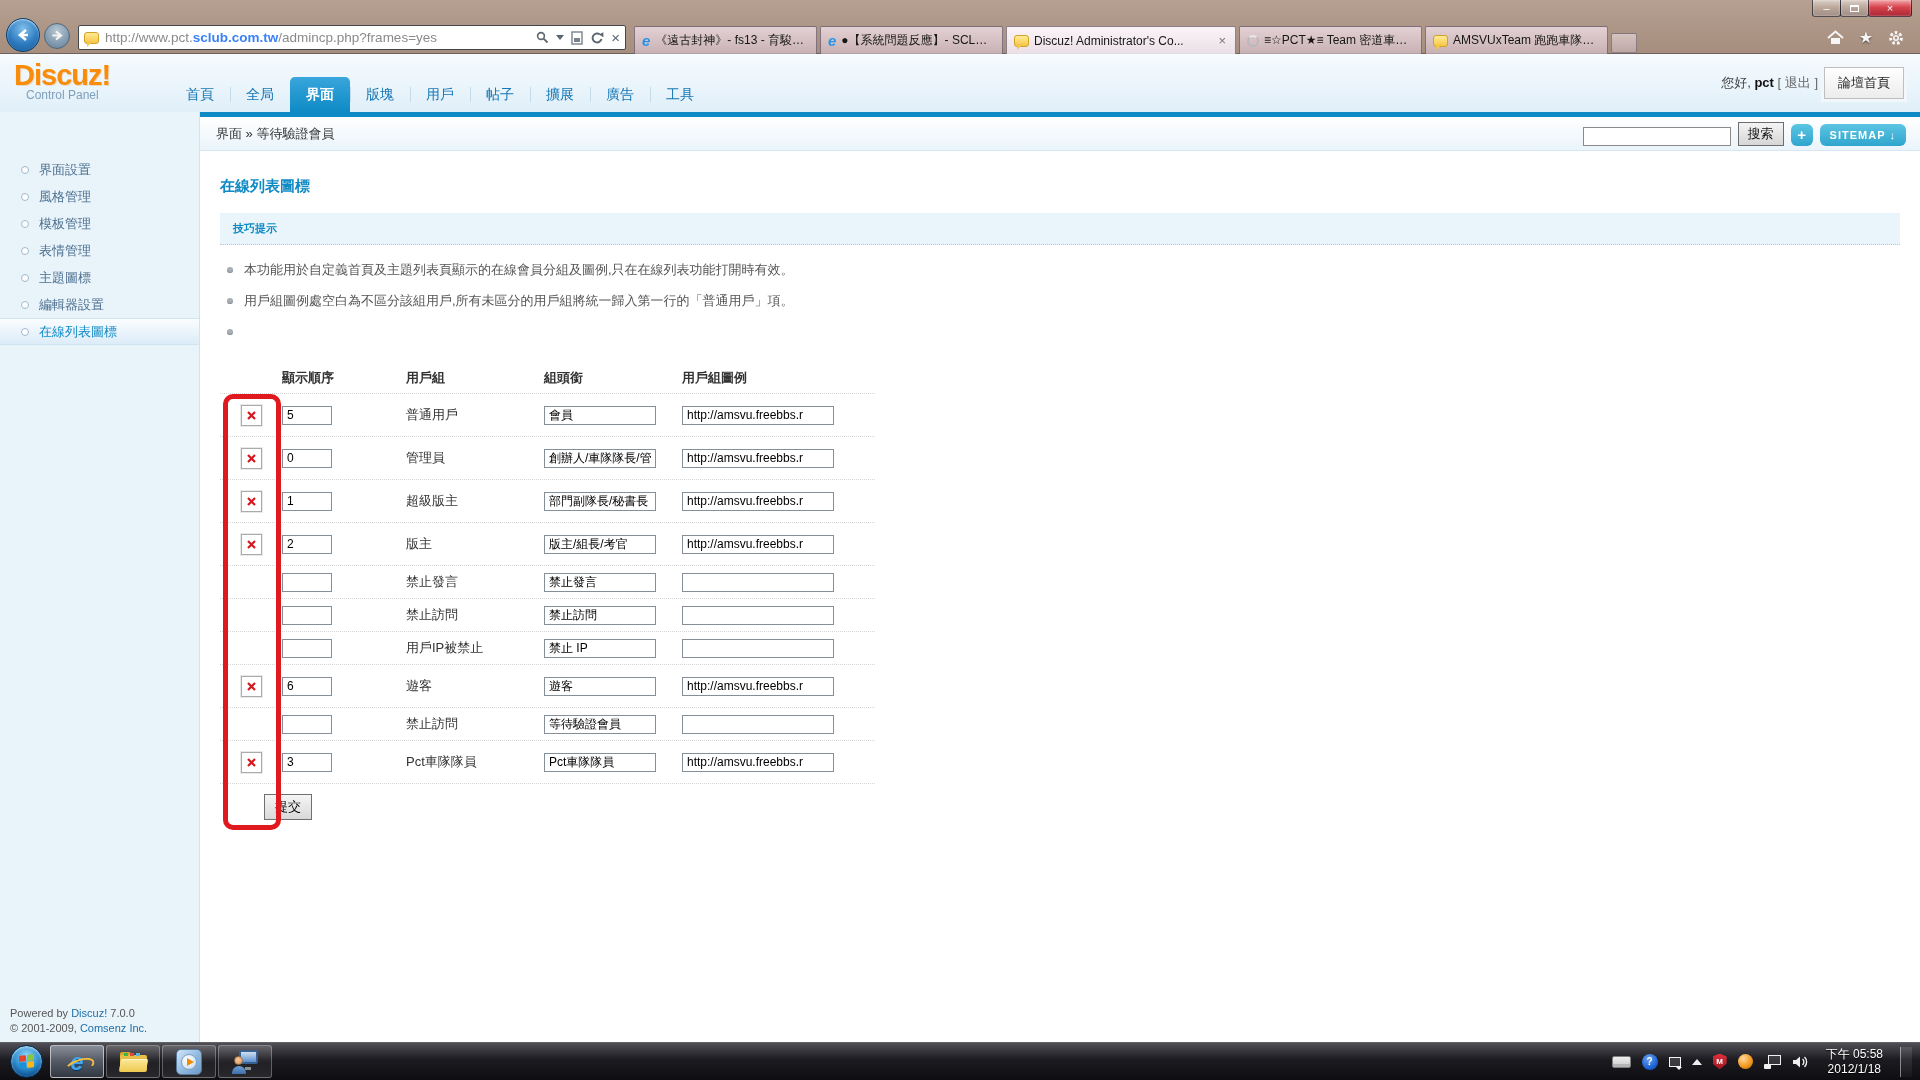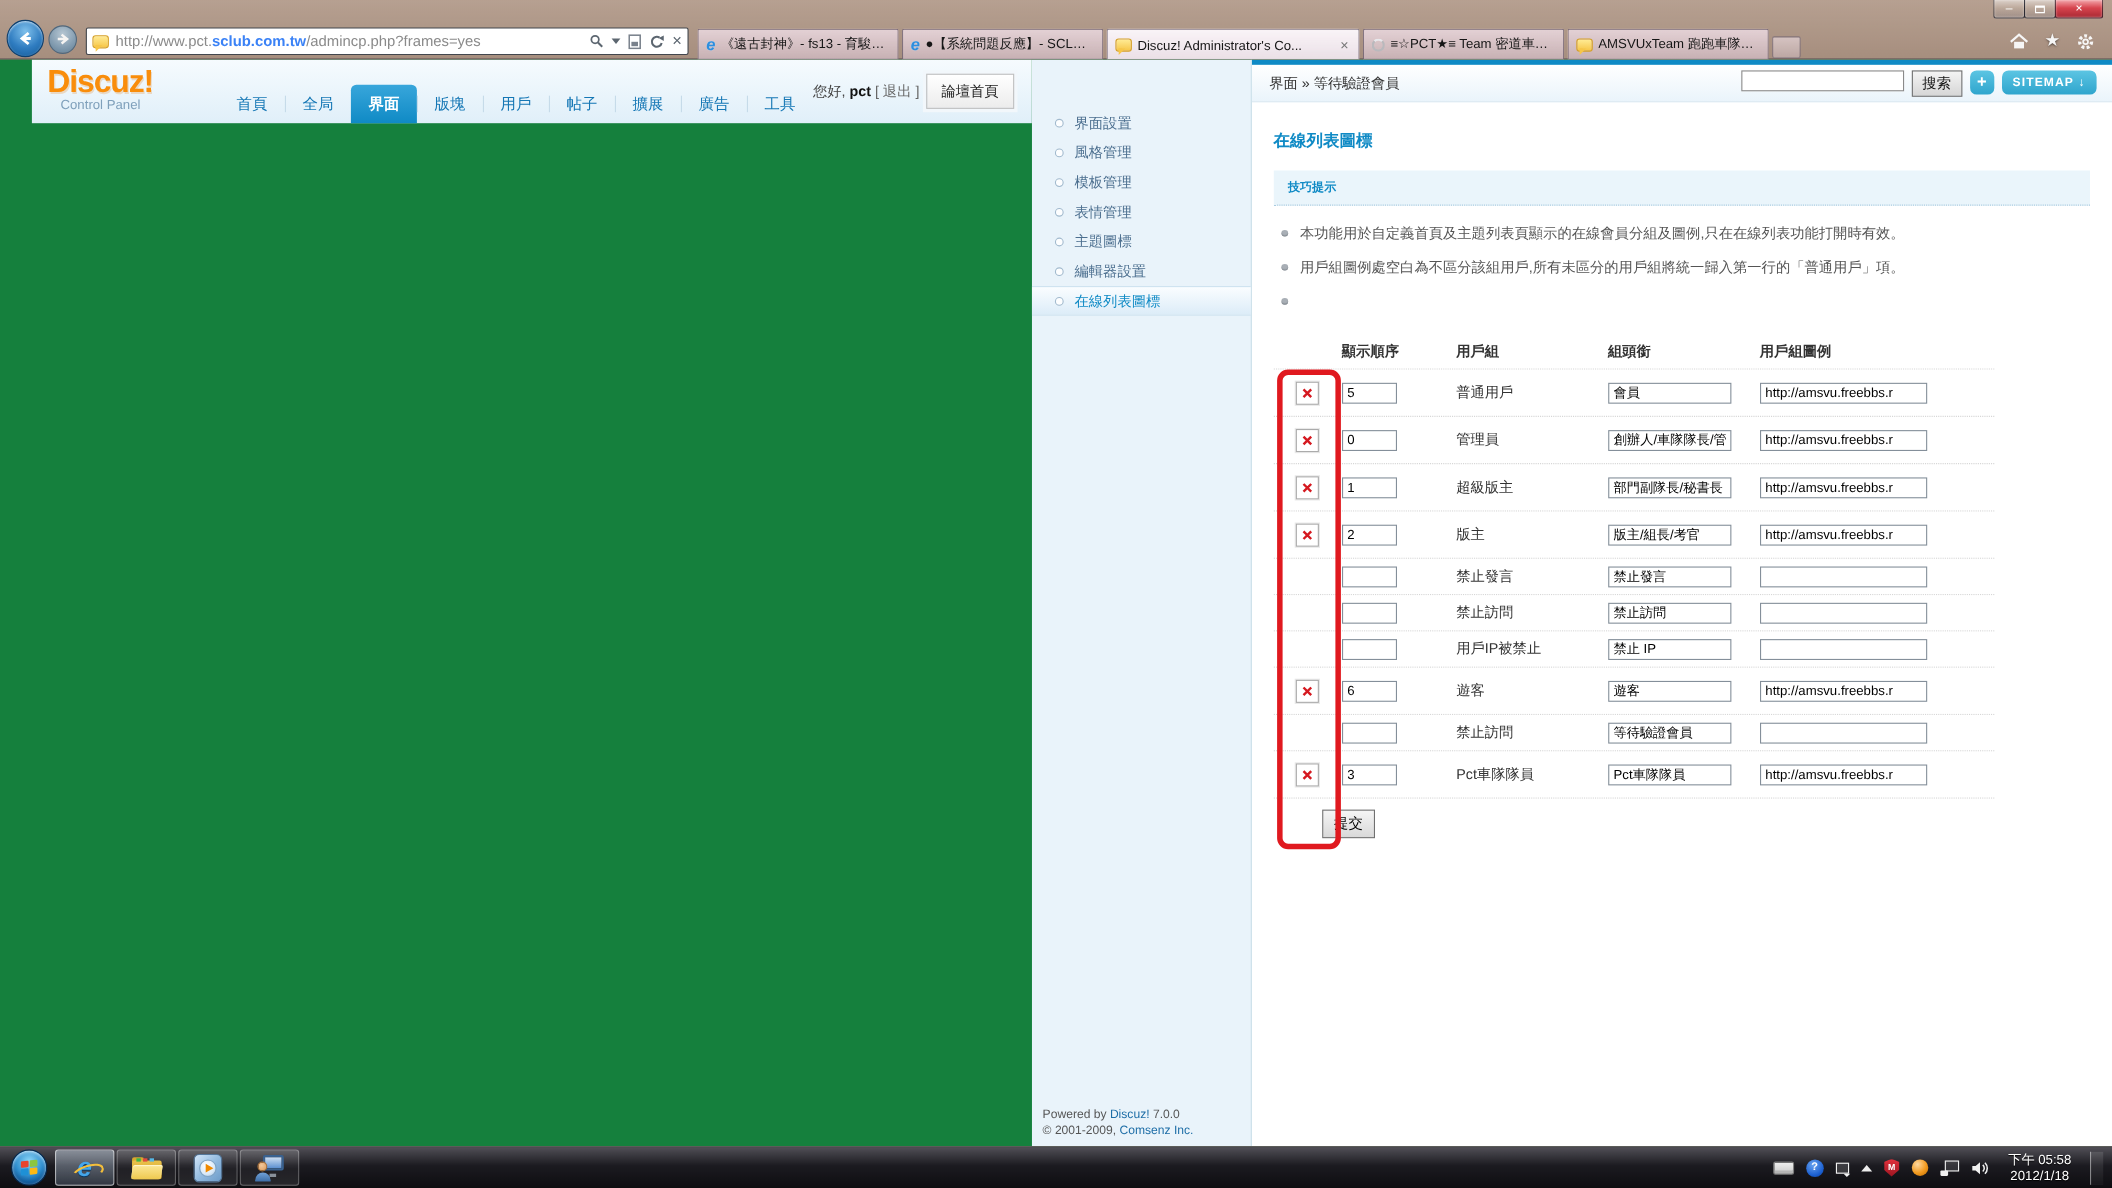--- a/index.html
+++ b/index.html
@@ -52,21 +52,21 @@
     border:1px solid rgba(78,66,82,.62); border-bottom:none; border-radius:2px 2px 0 0;
     background:linear-gradient(rgba(242,225,234,.78), rgba(219,197,211,.62)); font-size:12px; color:#161616; }
   .tab.active { width:230px; background:linear-gradient(rgba(252,247,251,.97), rgba(240,230,239,.92)); }
   .tab-title { flex:1; white-space:nowrap; overflow:hidden; text-overflow:ellipsis; }
   .tab-close { font-size:13px; color:#777; padding:0 2px; }
   .newtab { width:26px; height:20px; margin-bottom:1px; border:1px solid rgba(78,66,82,.5); border-radius:2px; background:linear-gradient(rgba(240,226,233,.6), rgba(216,198,209,.45)); }
   .cmdicons { margin-left:auto; display:flex; align-items:center; gap:15px; padding:0 10px; }
   .white-glyph { color:#f6f6f6; text-shadow:0 1px 2px rgba(0,0,0,.55); font-size:16px; line-height:1; }
 
   
-  .page { flex:1; background:#15803d; display:flex; flex-direction:row; overflow:hidden;padding-left:29px; }
+  .page { flex:1; background:#e5e5e5; display:flex; flex-direction:column; overflow:hidden; }
   .dz-header { height:58px; background:linear-gradient(#f6fbfe,#e0eff9); display:flex; flex:none; }
   .logo { width:170px; padding:5px 0 0 14px; flex:none; }
   .logo-main { font-size:29px; font-weight:bold; color:#f98d0b; letter-spacing:-1px; text-shadow:1px 1px 0 #e9d8c4; }
   .logo-sub { font-size:12px; color:#7fa0bb; margin:-4px 0 0 12px; }
   .dz-nav { display:flex; align-items:flex-end; }
   .dz-nav .nav-item { padding:9px 16px 8px; font-size:14px; color:#1577b5; position:relative; }
   .dz-nav .nav-item + .nav-item::before { content:""; position:absolute; left:0; top:10px; bottom:10px; width:1px; background:#c6dbe9; }
   .dz-nav .nav-item.active { background:linear-gradient(#38a6db,#0f8ac5); color:#fff; font-weight:bold; border-radius:5px 5px 0 0; }
   .dz-nav .nav-item.active::before { display:none; }
   .dz-right { margin-left:auto; display:flex; align-items:center; gap:6px; padding-right:16px; color:#444; }
@@ -79,39 +79,39 @@
   .side-items { padding-top:44px; }
   .side-item { display:flex; align-items:center; gap:10px; padding-left:21px; height:27px; color:#4c6f8f; }
   .bullet { width:8px; height:8px; border:1px solid #a2bace; border-radius:50%; background:#fdfeff; flex:none; }
   .side-item.active { background:linear-gradient(#fafdff,#dcecf8); color:#0f8ac5; border-top:1px solid #cfe3f0; border-bottom:1px solid #cfe3f0; }
   .side-footer { position:absolute; bottom:6px; left:10px; font-size:11px; color:#555; line-height:15px; }
   .side-footer .lnk { color:#1e6ea7; }
 
   .main { flex:1; display:flex; flex-direction:column; background:#fff; overflow:hidden; }
   .tealbar { height:5px; background:#0f8ac5; flex:none; }
   .crumbbar { height:34px; background:linear-gradient(#ffffff,#eaf4fb); border-bottom:1px solid #d8e6f0; display:flex; align-items:center; padding:0 14px 0 16px; color:#333; flex:none; }
-  .crumb-right { margin-left:auto; display:flex; align-items:flex-start; gap:7px; }
+  .crumb-right { margin-left:auto; display:flex; align-items:flex-end; gap:7px; }
   .search-input { width:148px; height:19px; border:1px solid #8a8a8a; font-size:12px; padding:1px 4px; font-family:inherit; }
   .btn-search { background:linear-gradient(#f4f4f4,#d6d6d6); border:1px solid #6e6e6e; font-size:13px; padding:2px 9px; color:#111; }
   .btn-plus { width:22px; height:22px; border-radius:6px; background:linear-gradient(#5cc5e3,#2fa5cd); color:#fff; font-size:15px; font-weight:bold; display:flex; align-items:center; justify-content:center; }
   .btn-sitemap { height:22px; border-radius:6px; background:linear-gradient(#5cc5e3,#2fa5cd); color:#fff; font-size:11px; font-weight:bold; letter-spacing:1px; padding:0 10px; display:flex; align-items:center; gap:4px; }
 
   .content { flex:1; padding-left:20px; position:relative; overflow:hidden; }
   .page-title { margin-top:26px; font-size:15px; font-weight:bold; color:#0f8ac5; }
   .tips-band { margin:17px 20px 0 0; background:#eaf5fb; border-bottom:1px dotted #a9cbe0; padding:8px 13px; font-size:11px; font-weight:bold; color:#0f8ac5; }
   .tips { list-style:none; margin-top:9px; color:#555; }
   .tips li { display:flex; align-items:center; gap:11px; height:31px; padding-left:7px; }
   .tip-bullet { width:6px; height:6px; border-radius:50%; background:#a9afb6; box-shadow:inset 0 -1px 1px #878d94; flex:none; }
 
   .tbl { position:relative; margin-top:16px; width:655px; color:#333; }
   .trow { display:flex; align-items:center; border-top:1px dotted #d6d6d6; }
   .trow.thead { border-top:none; height:30px; font-weight:bold; }
   .trow.tall { height:43px; } .trow.short { height:33px; }
   .c1 { width:62px; display:flex; justify-content:center; flex:none; }
-  .c2 { width:104px; flex:none; } .c3 { width:138px; flex:none; } .c4 { width:138px; flex:none; } .c5 { width:170px; flex:none; }
+  .c2 { width:124px; flex:none; } .c3 { width:138px; flex:none; } .c4 { width:138px; flex:none; } .c5 { width:170px; flex:none; }
   .inp { border:1px solid #848f9a; height:19px; font-size:12px; padding:1px 4px; color:#000; font-family:inherit; background:#fff; }
   .inp.order { width:50px; } .inp.gtitle { width:112px; } .inp.gurl { width:152px; }
   .brokenbox { width:21px; height:21px; background:#fff; border:1px solid #ababab; box-shadow:0 0 0 1px #e9e9e9; display:flex; align-items:center; justify-content:center; }
   .submit-row { border-top:1px dotted #d6d6d6; height:46px; display:flex; align-items:center; }
   .btn-submit { margin-left:44px; background:linear-gradient(#f5f5f5,#d9d9d9); border:1px solid #707070; font-size:13px; padding:3px 10px; color:#000; }
   .red-annot { position:absolute; left:3px; top:31px; width:58px; height:436px; border:5px solid #e0191f; border-radius:10px; pointer-events:none; }
 
   
   .taskbar { position:absolute; left:0; right:0; bottom:0; height:38px; display:flex; align-items:center;
     background:linear-gradient(rgba(70,72,84,.88), rgba(18,19,27,.93) 45%, rgba(6,7,12,.95));

